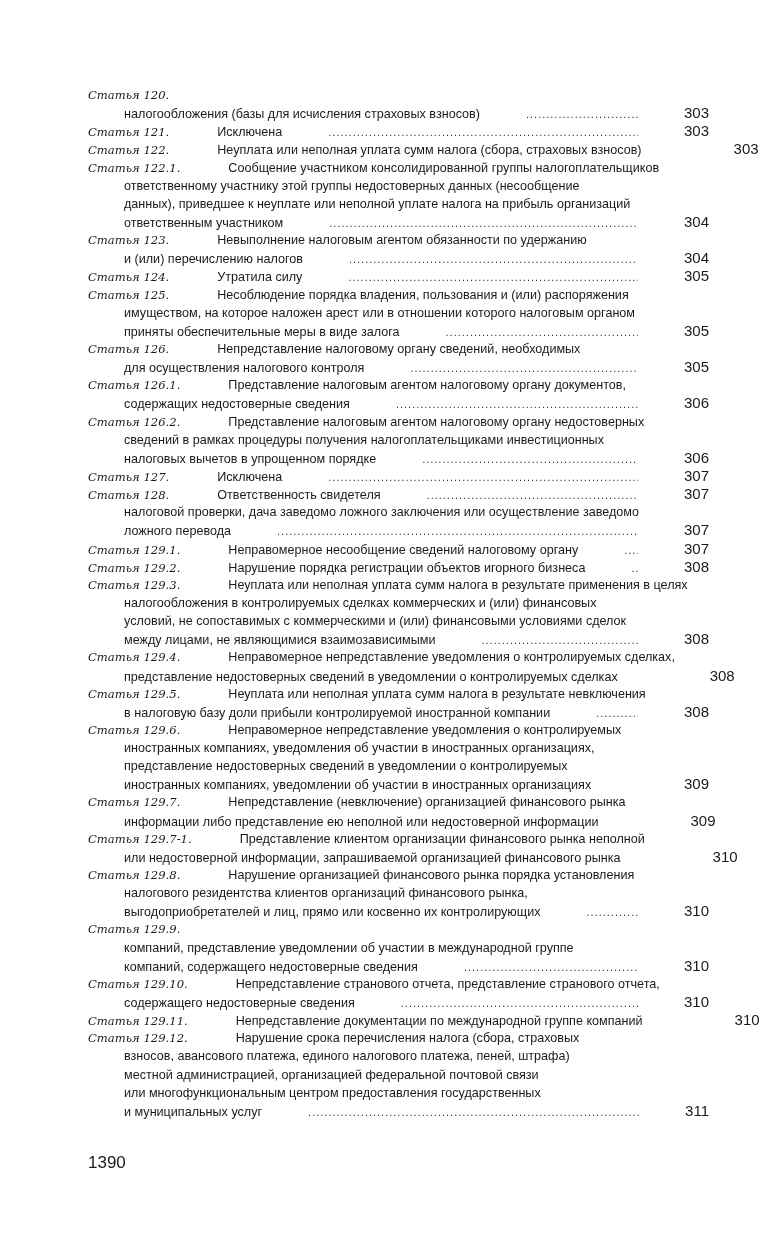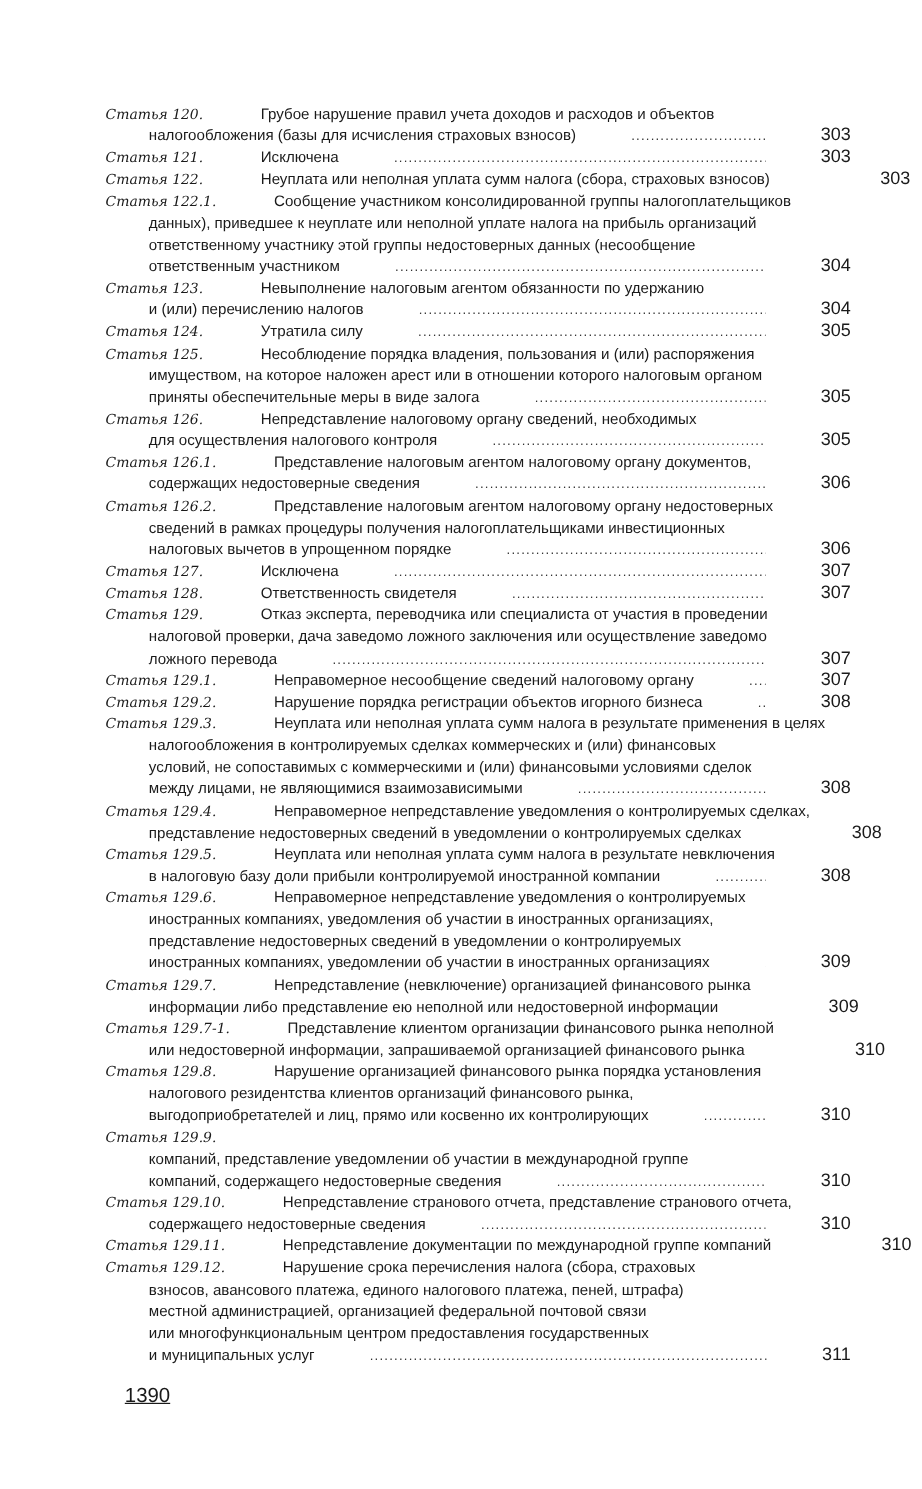--- a/index.html
+++ b/index.html
@@ -6,30 +6,29 @@
   body { width:768px; height:1241px; position:relative; overflow:hidden;
          font-family:"Liberation Sans", sans-serif; color:#1a1a1a; }
   #toc { position:absolute; left:88px; top:86px; width:621px; }
   .entry { font-size:12.6px; line-height:18.15px; }
   .line { display:flex; align-items:baseline; white-space:nowrap; height:18.15px;gap:44px; }
   .line.cont { padding-left:36px; }
   .label { font-style:italic; font-family:"DejaVu Serif", serif; font-size:11.6px; margin-right:4px; }
   .leader { flex:1; overflow:hidden; margin:0 2px; color:#333; letter-spacing:1px; font-size:11px; }
   .leader::before { content:"................................................................................................................................................................................................................................"; }
   .page { font-size:15px; }
-  #page-num { position:absolute; left:104px; top:1153px; font-size:17px;text-decoration:underline; }
+  #page-num { position:absolute; left:88px; top:1153px; font-size:17px; }
 </style>
 </head>
 <body>
 
 <div id="toc">
     <div class="entry">
       <div class="line">
         <span class="label">Статья 120.</span>
-        <span class="title">Грубое нарушение правил учета доходов и расходов и объектов</span>
       </div>
       <div class="line cont">
         <span class="title">налогообложения (базы для исчисления страховых взносов)</span>
         <span class="leader"></span>
         <span class="page">303</span>
       </div>
     </div>
     <div class="entry">
       <div class="line">
         <span class="label">Статья 121.</span>
@@ -45,24 +44,24 @@
         <span class="leader"></span>
         <span class="page">303</span>
       </div>
     </div>
     <div class="entry">
       <div class="line">
         <span class="label">Статья 122.1.</span>
         <span class="title">Сообщение участником консолидированной группы налогоплательщиков</span>
       </div>
       <div class="line cont">
+        <span class="title">ответственному участнику этой группы недостоверных данных (несообщение</span>
+      </div>
+      <div class="line cont">
         <span class="title">данных), приведшее к неуплате или неполной уплате налога на прибыль организаций</span>
-      </div>
-      <div class="line cont">
-        <span class="title">ответственному участнику этой группы недостоверных данных (несообщение</span>
       </div>
       <div class="line cont">
         <span class="title">ответственным участником</span>
         <span class="leader"></span>
         <span class="page">304</span>
       </div>
     </div>
     <div class="entry">
       <div class="line">
         <span class="label">Статья 123.</span>
@@ -142,24 +141,20 @@
     </div>
     <div class="entry">
       <div class="line">
         <span class="label">Статья 128.</span>
         <span class="title">Ответственность свидетеля</span>
         <span class="leader"></span>
         <span class="page">307</span>
       </div>
     </div>
     <div class="entry">
-      <div class="line">
-        <span class="label">Статья 129.</span>
-        <span class="title">Отказ эксперта, переводчика или специалиста от участия в проведении</span>
-      </div>
       <div class="line cont">
         <span class="title">налоговой проверки, дача заведомо ложного заключения или осуществление заведомо</span>
       </div>
       <div class="line cont">
         <span class="title">ложного перевода</span>
         <span class="leader"></span>
         <span class="page">307</span>
       </div>
     </div>
     <div class="entry">

